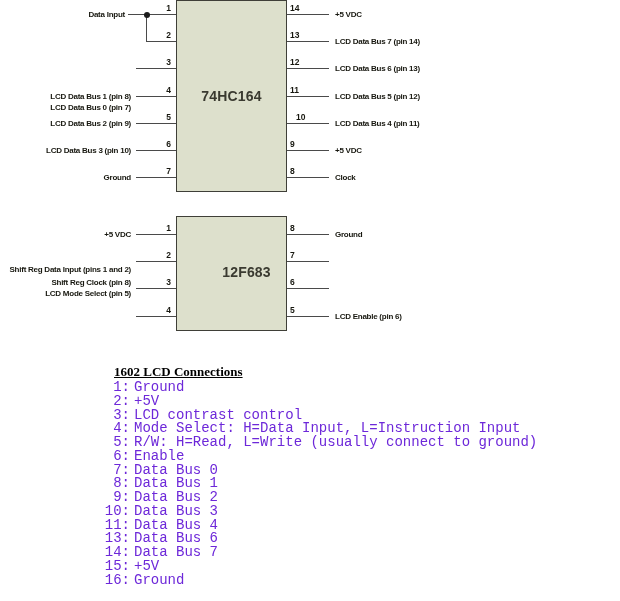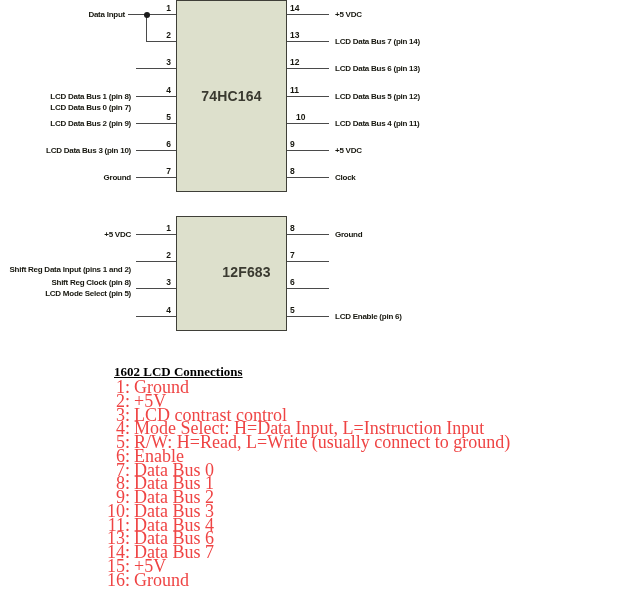--- a/index.html
+++ b/index.html
@@ -25,22 +25,22 @@
   .lbl{
     position:absolute;font-size:8px;font-weight:bold;color:#17170f;
     letter-spacing:-0.25px;white-space:nowrap;line-height:11px;
   }
   .lbl-left{text-align:right;}
   .notes-title{
     position:absolute;font-family:"Liberation Serif",serif;font-size:13px;
     font-weight:bold;text-decoration:underline;color:#000000;white-space:nowrap;
   }
   .notes-list{
-    position:absolute;font-family:Liberation Serif, serif;font-size:18px;
-    color:#ef4444;
+    position:absolute;font-family:Liberation Mono, monospace;font-size:14px;
+    color:#6d28d9;
   }
   .note-line{height:13.75px;line-height:13.75px;white-space:nowrap;}
   .note-num{display:inline-block;width:26px;text-align:right;}
   .note-text{margin-left:4px;}
 </style>
 </head>
 <body>
 
 <div class="canvas">
   <div id="diagram">

